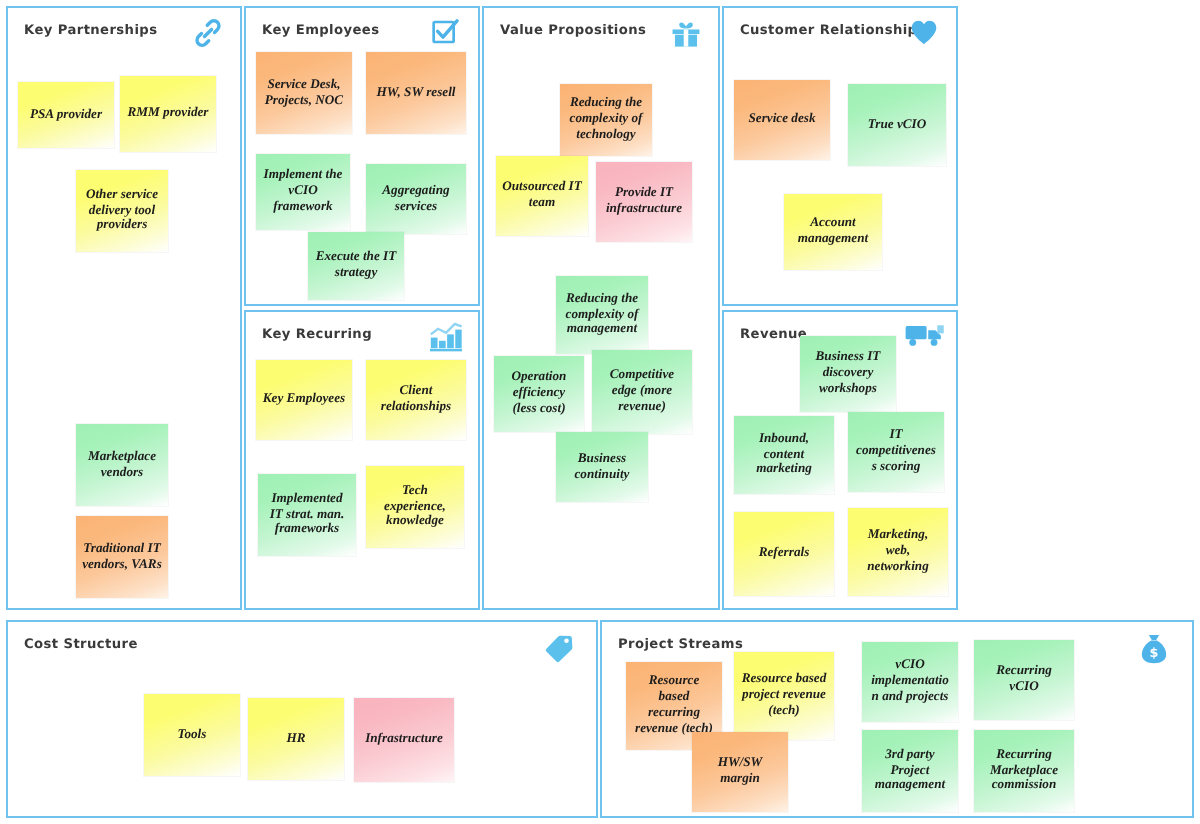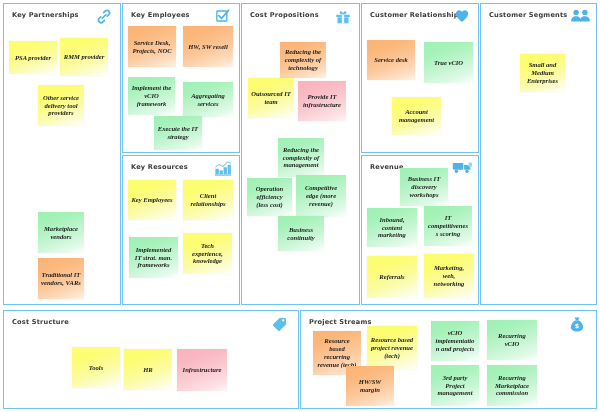--- a/index.html
+++ b/index.html
@@ -113,21 +113,21 @@
       </div>
     <div class="note n-green" style="left:60px;top:78px;width:50px;height:35px;">
         <span>Aggregating services</span>
       </div>
     <div class="note n-green" style="left:31px;top:112px;width:48px;height:34px;">
         <span>Execute the IT strategy</span>
       </div>
   </div>
 
   <div class="panel" style="left:122px;top:155px;width:118px;height:150px;">
-    <div class="panel-title">Key Resources</div>
+    <div class="panel-title">Key Recurring</div>
     <div class="panel-icon">
       <svg viewBox="0 0 24 20" width="20" height="16" fill="#5cc0ec">
         <path d="M2 18 h20 v1.6 H2z"></path>
         <rect x="2.5" y="11" width="4.2" height="6.6"></rect>
         <rect x="7.6" y="13" width="4.2" height="4.6"></rect>
         <rect x="12.7" y="9" width="4.2" height="8.6"></rect>
         <rect x="17.8" y="6" width="4" height="11.6"></rect>
         <path d="M2.5 9 L7 5.5 L12 8 L17.5 2.5 L21.8 4" stroke="#8fd4f2" stroke-width="1.5" fill="none"></path>
       </svg>
     </div>
@@ -139,21 +139,21 @@
       </div>
     <div class="note n-green" style="left:6px;top:81px;width:49px;height:41px;">
         <span>Implemented IT strat. man. frameworks</span>
       </div>
     <div class="note n-yellow" style="left:60px;top:77px;width:49px;height:41px;">
         <span>Tech experience, knowledge</span>
       </div>
   </div>
 
   <div class="panel" style="left:241px;top:3px;width:119px;height:302px;">
-    <div class="panel-title">Cost Propositions</div>
+    <div class="panel-title">Value Propositions</div>
     <div class="panel-icon">
       <svg viewBox="0 0 24 24" width="20" height="17" fill="#5cc0ec">
         <rect x="2.5" y="9.5" width="19" height="3.2"></rect>
         <rect x="4.2" y="13.2" width="15.6" height="8.4"></rect>
         <rect x="10.4" y="9.5" width="3.2" height="12.1" fill="#ffffff"></rect>
         <path d="M11.9 8.8 C9.5 8.8 7.2 8.2 7.2 6.2 C7.2 4.6 9 4.2 10.2 5.2 L12 7.2z"></path>
         <path d="M12.1 8.8 C14.5 8.8 16.8 8.2 16.8 6.2 C16.8 4.6 15 4.2 13.8 5.2 L12 7.2z"></path>
       </svg>
     </div>
     <div class="note n-orange" style="left:38px;top:38px;width:46px;height:36px;">
@@ -218,34 +218,20 @@
         <span>IT competitiveness scoring</span>
       </div>
     <div class="note n-yellow" style="left:5px;top:100px;width:50px;height:42px;">
         <span>Referrals</span>
       </div>
     <div class="note n-yellow" style="left:62px;top:98px;width:50px;height:44px;">
         <span>Marketing, web, networking</span>
       </div>
   </div>
 
-  <div class="panel" style="left:480px;top:3px;width:117px;height:302px;">
-    <div class="panel-title">Customer Segments</div>
-    <div class="panel-icon">
-      <svg viewBox="0 0 26 20" width="21" height="16" fill="#4db3e8">
-        <circle cx="7.5" cy="5.5" r="3.4"></circle>
-        <circle cx="18.5" cy="5.5" r="3.4"></circle>
-        <path d="M1.2 17 C1.2 12.4 4 10.2 7.5 10.2 C11 10.2 13.8 12.4 13.8 17z"></path>
-        <path d="M12.2 17 C12.2 12.4 15 10.2 18.5 10.2 C22 10.2 24.8 12.4 24.8 17z"></path>
-      </svg>
-    </div>
-    <div class="note n-yellow" style="left:39px;top:50px;width:45px;height:38px;">
-        <span>Small and Medium Enterprises</span>
-      </div>
-  </div>
 
   <div class="panel" style="left:3px;top:310px;width:296px;height:99px;">
     <div class="panel-title">Cost Structure</div>
     <div class="panel-icon" style="right:8px;">
       <svg viewBox="0 0 24 24" width="20" height="17" fill="#5cc0ec">
         <path d="M2.4 13.2 L10.8 4.6 a2 2 0 0 1 1.5 -0.6 l6.6 0.3 a1.6 1.6 0 0 1 1.5 1.5 l0.3 6.6 a2 2 0 0 1 -0.6 1.5 L11.5 22.3 a1.4 1.4 0 0 1 -2 0 L2.4 15.2 a1.4 1.4 0 0 1 0 -2z"></path>
         <circle cx="16.6" cy="7.6" r="1.6" fill="#ffffff"></circle>
       </svg>
     </div>
     <div class="note n-yellow" style="left:68px;top:36px;width:48px;height:41px;">

